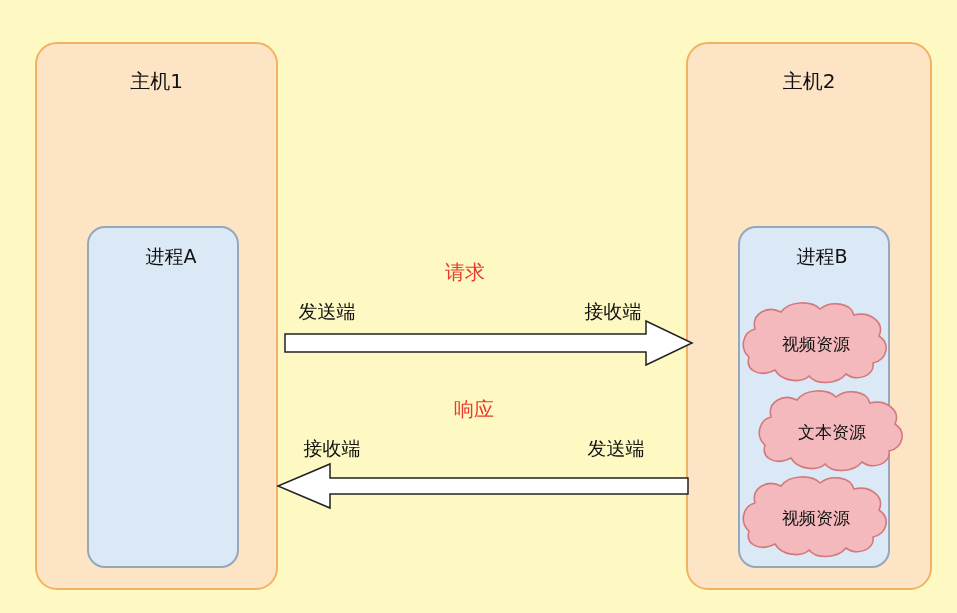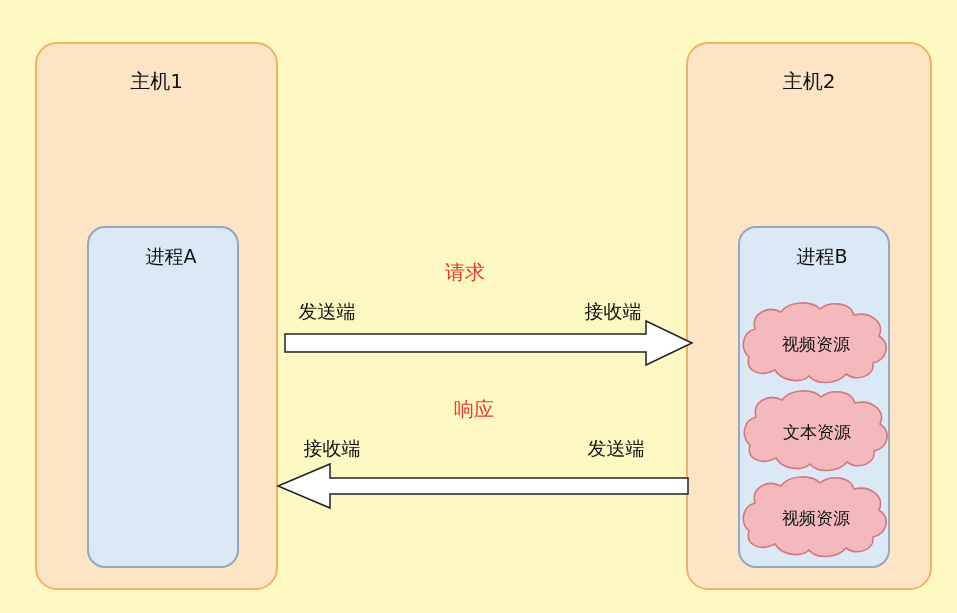--- a/index.html
+++ b/index.html
@@ -92,21 +92,21 @@
     <div class="process" style="left:50px; top:182px; width:152px; height:342px;">
       <div class="process-title">进程B</div>
 
       <div class="cloud" style="left:1px; top:72px; width:150px; height:84px;">
         <svg viewBox="0 0 150 84" aria-hidden="true">
           <path d="M 34 70 C 18 78 4 70 8 57 C -2 48 2 32 14 29 C 10 14 26 5 40 12 C 48 1 70 0 79 9 C 90 0 110 3 113 15 C 130 11 144 23 138 36 C 150 44 146 60 132 63 C 134 76 116 82 105 74 C 96 85 75 85 68 76 C 60 84 40 81 34 70 Z" fill="#f4b9bc" stroke="#d2797e" stroke-width="1.6"></path>
         </svg>
         <div class="cloud-label">视频资源</div>
       </div>
 
-      <div class="cloud" style="left:2px; top:160px; width:150px; height:84px;">
+      <div class="cloud" style="left:17px; top:160px; width:150px; height:84px;">
         <svg viewBox="0 0 150 84" aria-hidden="true">
           <path d="M 34 70 C 18 78 4 70 8 57 C -2 48 2 32 14 29 C 10 14 26 5 40 12 C 48 1 70 0 79 9 C 90 0 110 3 113 15 C 130 11 144 23 138 36 C 150 44 146 60 132 63 C 134 76 116 82 105 74 C 96 85 75 85 68 76 C 60 84 40 81 34 70 Z" fill="#f4b9bc" stroke="#d2797e" stroke-width="1.6"></path>
         </svg>
         <div class="cloud-label">文本资源</div>
       </div>
 
       <div class="cloud" style="left:1px; top:246px; width:150px; height:84px;">
         <svg viewBox="0 0 150 84" aria-hidden="true">
           <path d="M 34 70 C 18 78 4 70 8 57 C -2 48 2 32 14 29 C 10 14 26 5 40 12 C 48 1 70 0 79 9 C 90 0 110 3 113 15 C 130 11 144 23 138 36 C 150 44 146 60 132 63 C 134 76 116 82 105 74 C 96 85 75 85 68 76 C 60 84 40 81 34 70 Z" fill="#f4b9bc" stroke="#d2797e" stroke-width="1.6"></path>
         </svg>

